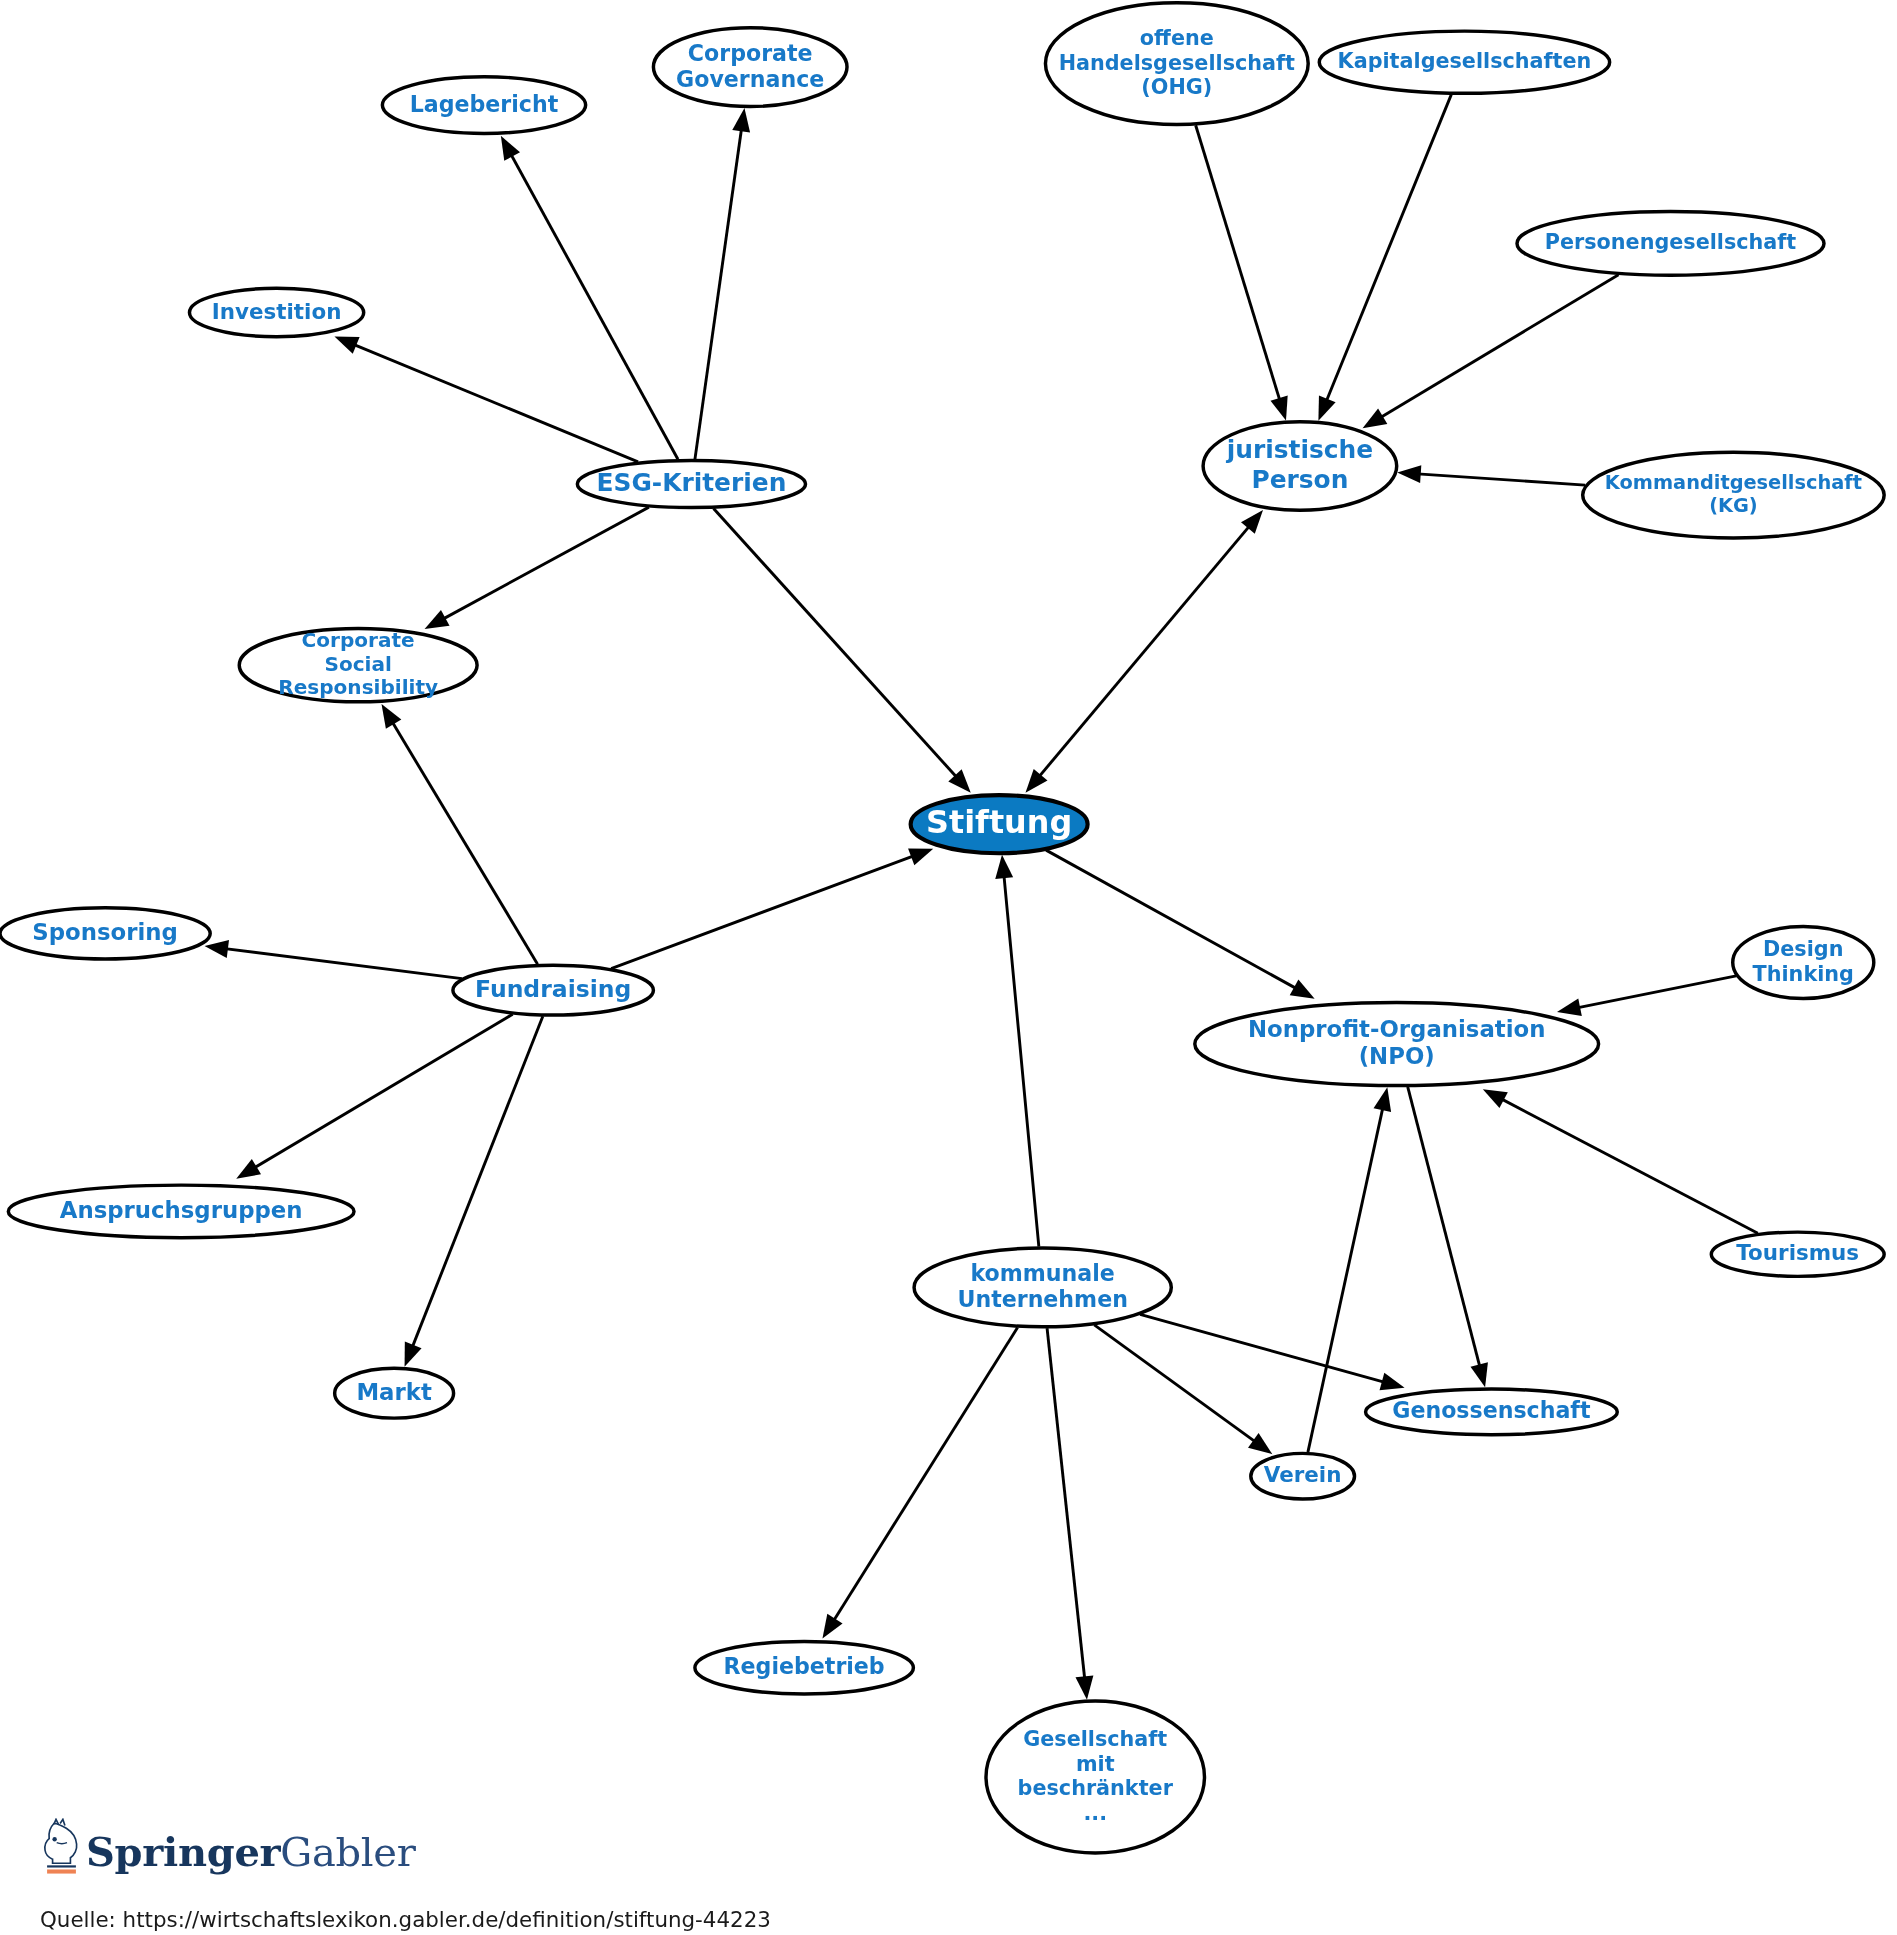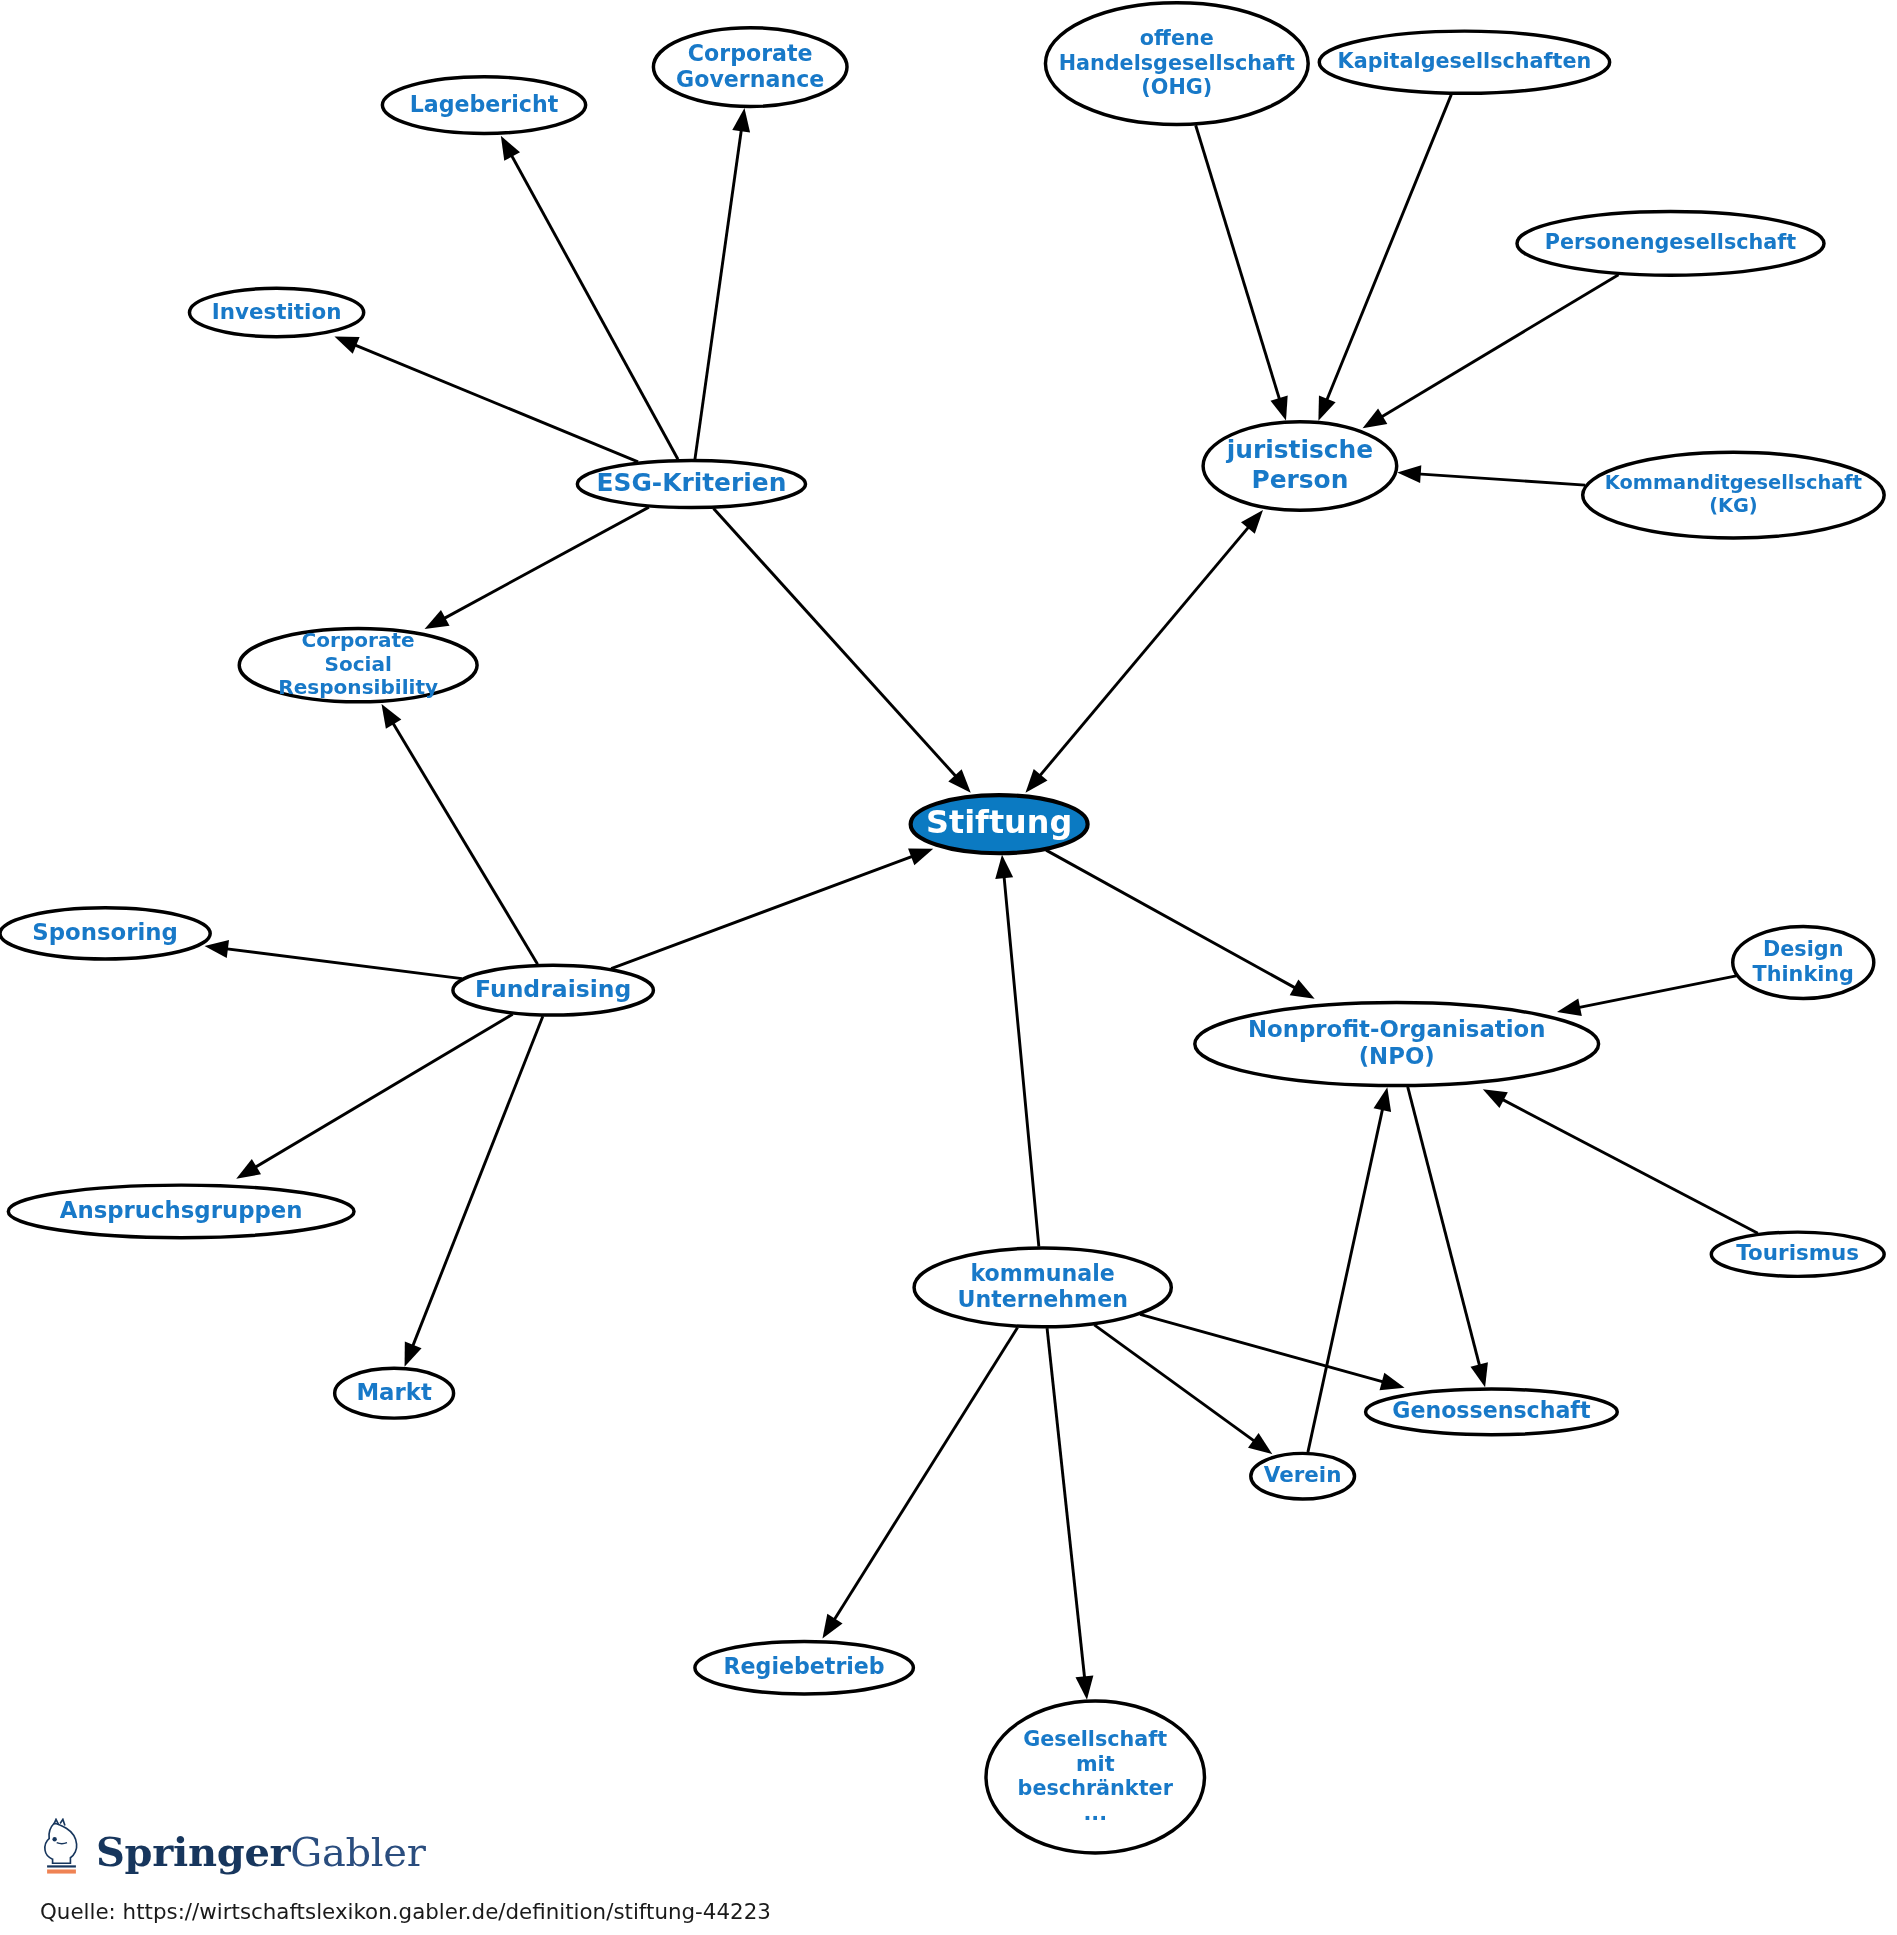--- a/index.html
+++ b/index.html
@@ -7,26 +7,26 @@
   #stage{position:relative;width:1898px;height:1936px;background:#fff;}
   svg#graph{position:absolute;left:0;top:0;width:1898px;height:1936px;display:block;}
   .node-ell{fill:#ffffff;stroke:#000000;stroke-width:5;}
   .node-ell.root{fill:#0b7ac2;stroke:#000000;stroke-width:6;}
   .node-lbl{fill:#1879c8;font-family:"DejaVu Sans","Liberation Sans",sans-serif;font-weight:bold;text-anchor:middle;dominant-baseline:middle;}
   .node-lbl.root{fill:#ffffff;}
   .edge{stroke:#000000;fill:none;stroke-width:4.2;}
   .arrowp{fill:#000000;stroke:none;}
   
   #footer{position:absolute;left:40px;top:1818px;width:830px;}
-  #brand{display:flex;align-items:flex-end;gap:13px;}
+  #brand{display:flex;align-items:flex-end;gap:3px;}
   #logo-mark{width:43px;height:59px;position:relative;flex:0 0 auto;}
   #brand-text{font-family:"DejaVu Serif","Liberation Serif",serif;font-size:40px;line-height:1;color:#17365d;letter-spacing:-0.3px;padding-bottom:5.5px;}
   #brand-text .b1{font-weight:bold;}
   #brand-text .b2{font-weight:normal;color:#2a4d7e;}
-  #source{margin-top:22px;font-family:"DejaVu Sans","Liberation Sans",sans-serif;font-size:21.4px;color:#1a1a1a;white-space:nowrap;}
+  #source{margin-top:30px;font-family:"DejaVu Sans","Liberation Sans",sans-serif;font-size:21.4px;color:#1a1a1a;white-space:nowrap;}
 </style>
 </head>
 <body>
 
 <div id="stage">
 
   <svg id="graph" viewBox="0 0 2745 2800">
     <g id="edge-layer">
         <g>
           <line x1="1729.2471907049403" y1="181.08912915884952" x2="1852.8450163259604" y2="585.2123567511742" class="edge"></line>

